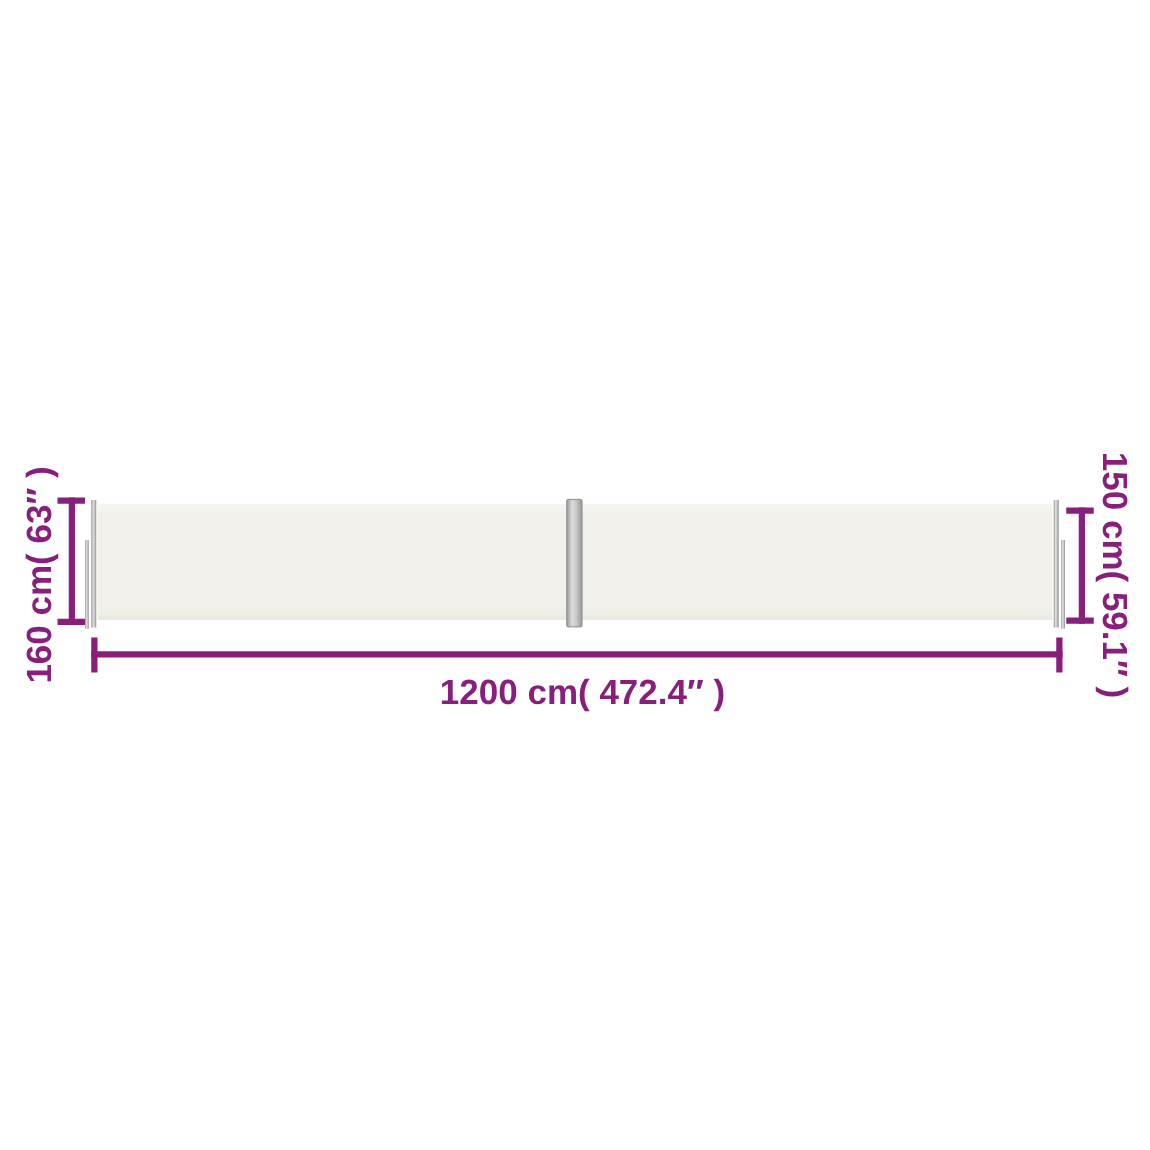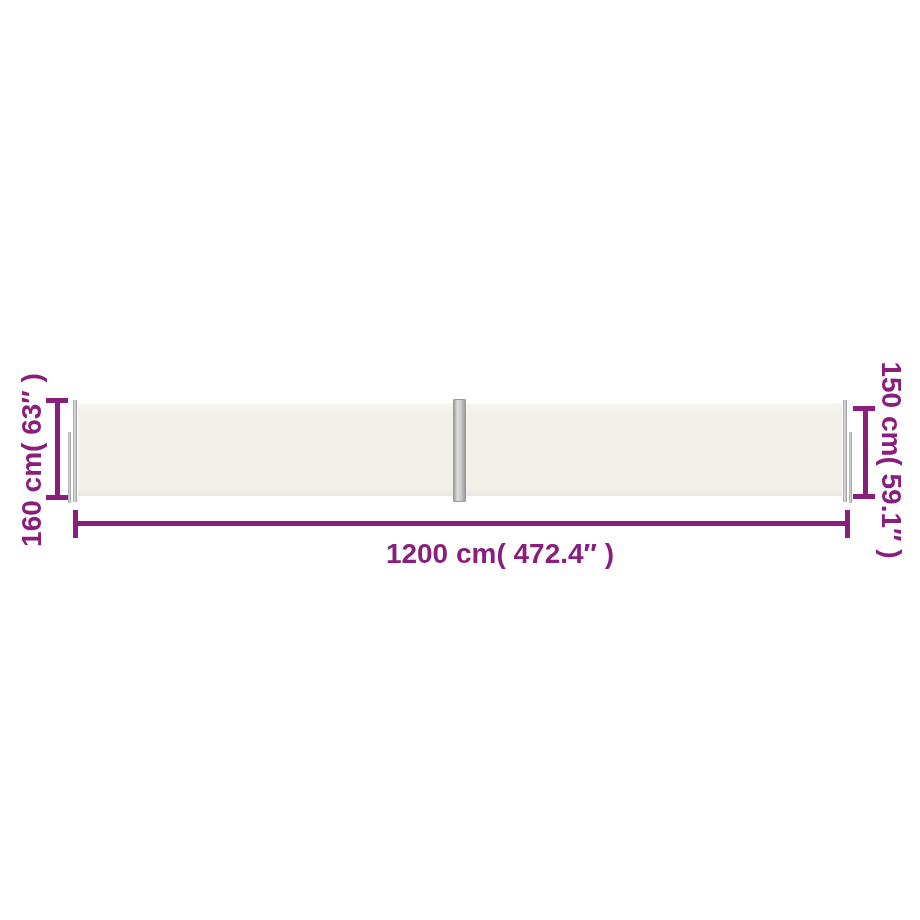--- a/index.html
+++ b/index.html
@@ -70,21 +70,21 @@
   }
   .label-left {
     left: -68px; top: 443px; width: 200px; height: 34px;
     transform: rotate(-90deg);
   }
   .label-right {
     left: 786px; top: 443px; width: 210px; height: 34px;
     transform: rotate(90deg);
   }
   .label-bottom {
-    left: 325px; top: 537px; width: 350px; height: 34px;
+    left: 291px; top: 537px; width: 350px; height: 34px;
   }
 </style>
 </head>
 <body>
 
 <div class="stage">
 
   <div class="fabric"></div>
   <div class="pole post-left-inner"></div>
   <div class="pole post-left-outer"></div>

